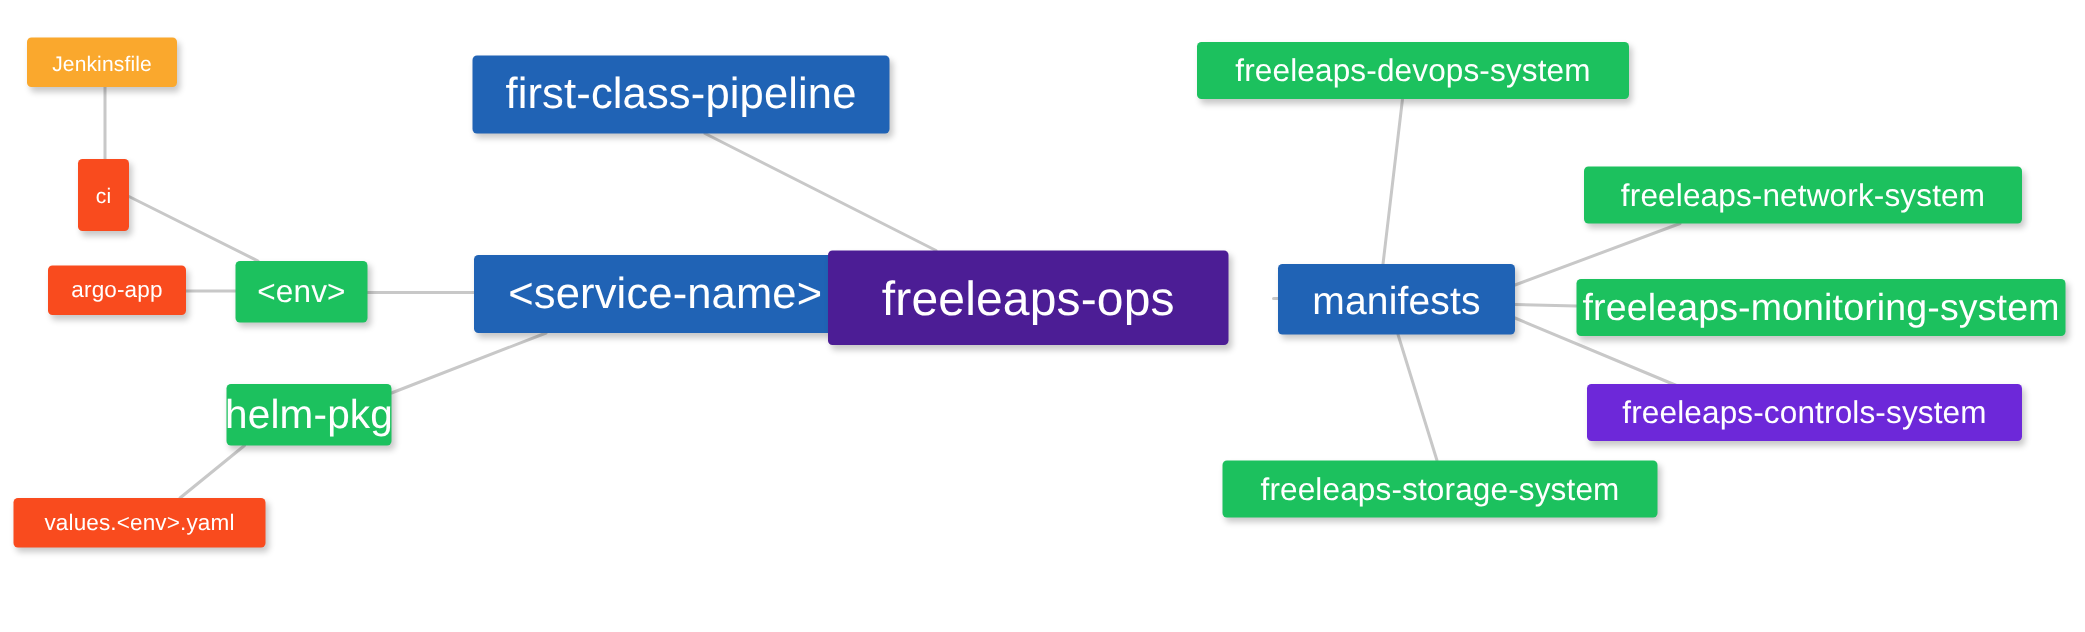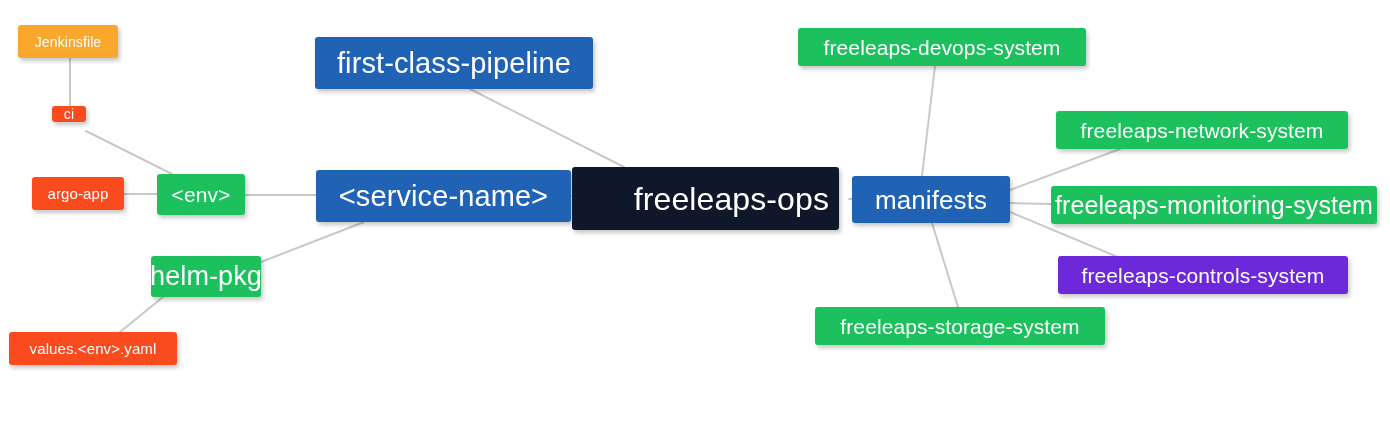--- a/index.html
+++ b/index.html
@@ -63,42 +63,42 @@
       <line x1="922" y1="176" x2="935" y2="66" stroke="#c8c8c8" stroke-width="2" stroke-linecap="round"></line>
       <line x1="1010" y1="190" x2="1120" y2="149" stroke="#c8c8c8" stroke-width="2" stroke-linecap="round"></line>
       <line x1="1010" y1="203" x2="1051" y2="204" stroke="#c8c8c8" stroke-width="2" stroke-linecap="round"></line>
       <line x1="1010" y1="212" x2="1120" y2="258" stroke="#c8c8c8" stroke-width="2" stroke-linecap="round"></line>
       <line x1="932" y1="223" x2="958" y2="307" stroke="#c8c8c8" stroke-width="2" stroke-linecap="round"></line>
     </svg>
   <div id="node-layer">
       <div class="node" style="left: 18px; top: 25px; width: 100px; height: 33px; background: rgb(250, 168, 45); font-size: 14px;">
         <span class="node-label">Jenkinsfile</span>
       </div>
-      <div class="node" style="left: 52px; top: 106px; width: 34px; height: 16px; background: rgb(249, 75, 30); font-size: 14px;">
+      <div class="node" style="left: 52px; top: 106px; width: 34px; height: 48px; background: rgb(249, 75, 30); font-size: 14px;">
         <span class="node-label">ci</span>
       </div>
       <div class="node" style="left: 32px; top: 177px; width: 92px; height: 33px; background: rgb(249, 75, 30); font-size: 15px;">
         <span class="node-label">argo-app</span>
       </div>
       <div class="node" style="left: 157px; top: 174px; width: 88px; height: 41px; background: rgb(28, 193, 94); font-size: 21px;">
         <span class="node-label">&lt;env&gt;</span>
       </div>
       <div class="node" style="left: 151px; top: 256px; width: 110px; height: 41px; background: rgb(28, 193, 94); font-size: 27px;">
         <span class="node-label">helm-pkg</span>
       </div>
       <div class="node" style="left: 9px; top: 332px; width: 168px; height: 33px; background: rgb(249, 75, 30); font-size: 15px;">
         <span class="node-label">values.&lt;env&gt;.yaml</span>
       </div>
       <div class="node" style="left: 315px; top: 37px; width: 278px; height: 52px; background: rgb(32, 99, 181); font-size: 29px;">
         <span class="node-label">first-class-pipeline</span>
       </div>
       <div class="node" style="left: 316px; top: 170px; width: 255px; height: 52px; background: rgb(32, 99, 181); font-size: 29px;">
         <span class="node-label">&lt;service-name&gt;</span>
       </div>
-      <div class="node" style="left: 572px; top: 167px; width: 267px; height: 63px; background: #0f172a; font-size: 32px; justify-content: flex-end;">
+      <div class="node" style="left: 552px; top: 167px; width: 267px; height: 63px; background: #4c1d95; font-size: 32px;">
         <span class="node-label">freeleaps-ops</span>
       </div>
       <div class="node" style="left: 852px; top: 176px; width: 158px; height: 47px; background: rgb(32, 99, 181); font-size: 26px;">
         <span class="node-label">manifests</span>
       </div>
       <div class="node" style="left: 798px; top: 28px; width: 288px; height: 38px; background: rgb(28, 193, 94); font-size: 21px;">
         <span class="node-label">freeleaps-devops-system</span>
       </div>
       <div class="node" style="left: 1056px; top: 111px; width: 292px; height: 38px; background: rgb(28, 193, 94); font-size: 21px;">
         <span class="node-label">freeleaps-network-system</span>

